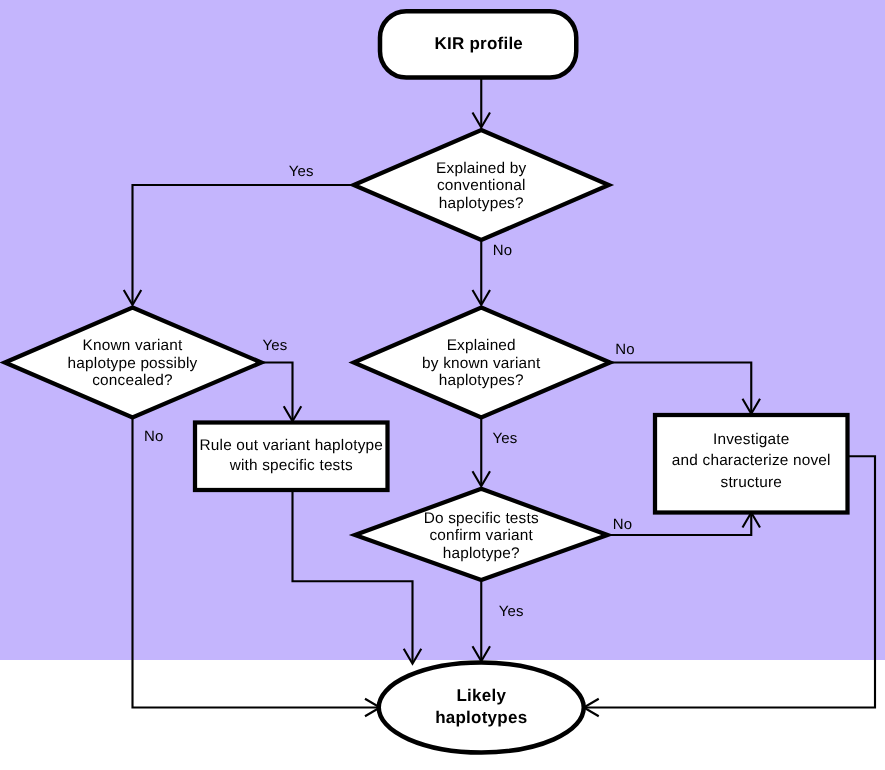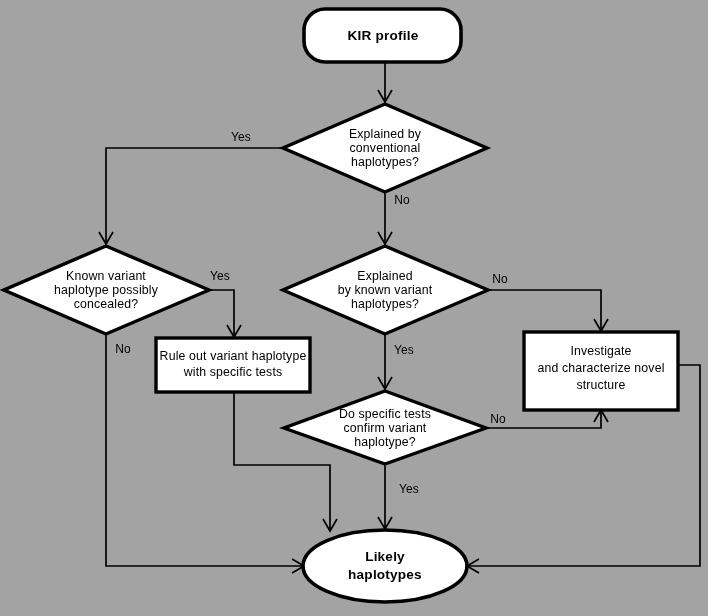--- a/index.html
+++ b/index.html
@@ -10,22 +10,22 @@
   }
   body {
     width: 708px;
     height: 616px;
     font-family: "Liberation Sans", sans-serif;
     overflow: hidden;
   }
   #flowchart-root {
     position: relative;
     width: 708px;
-    height: 616px;
-    background: #a3a3a3;
+    height: 528px;
+    background: #c4b5fd;
   }
   svg#flowchart {
     display: block;
     width: 708px;
     height: 616px;
   }
   .node-shape {
     fill: #ffffff;
     stroke: #000000;
     stroke-width: 3.4;

